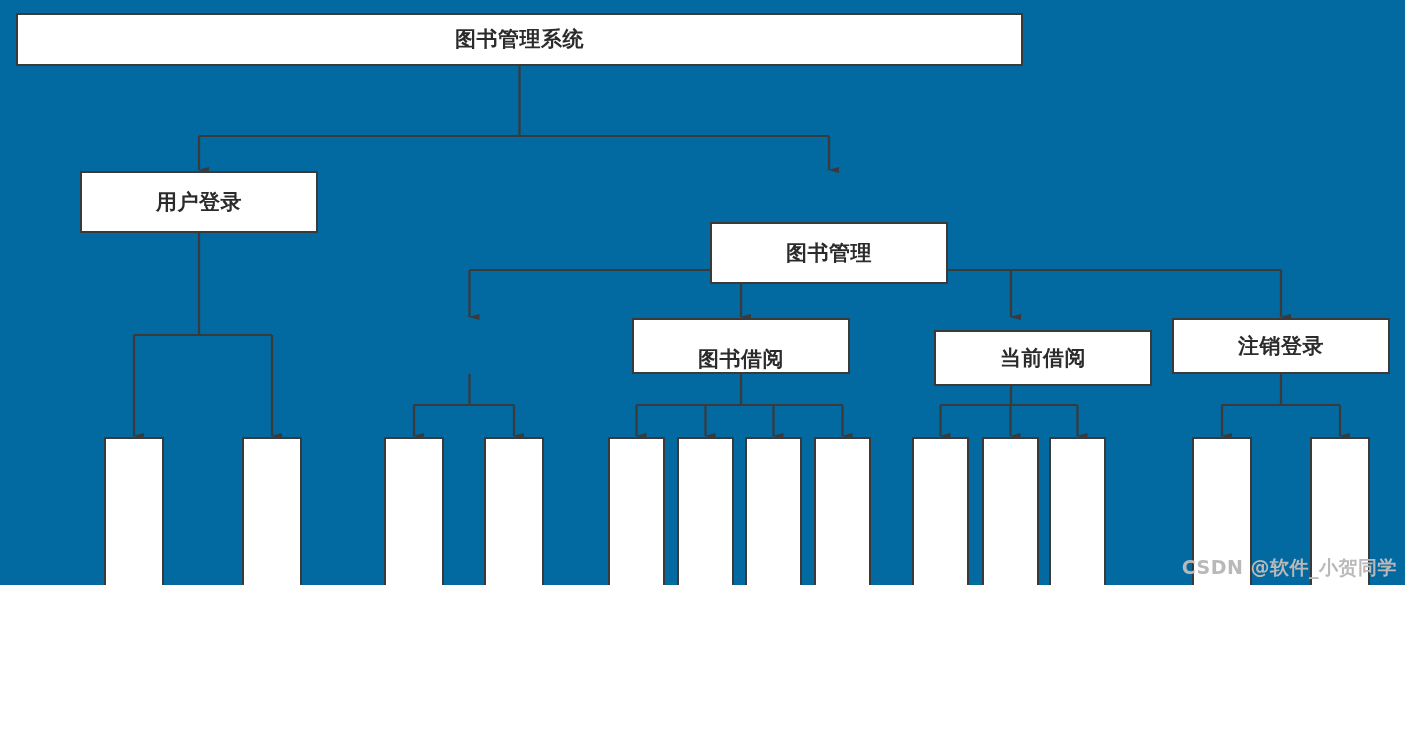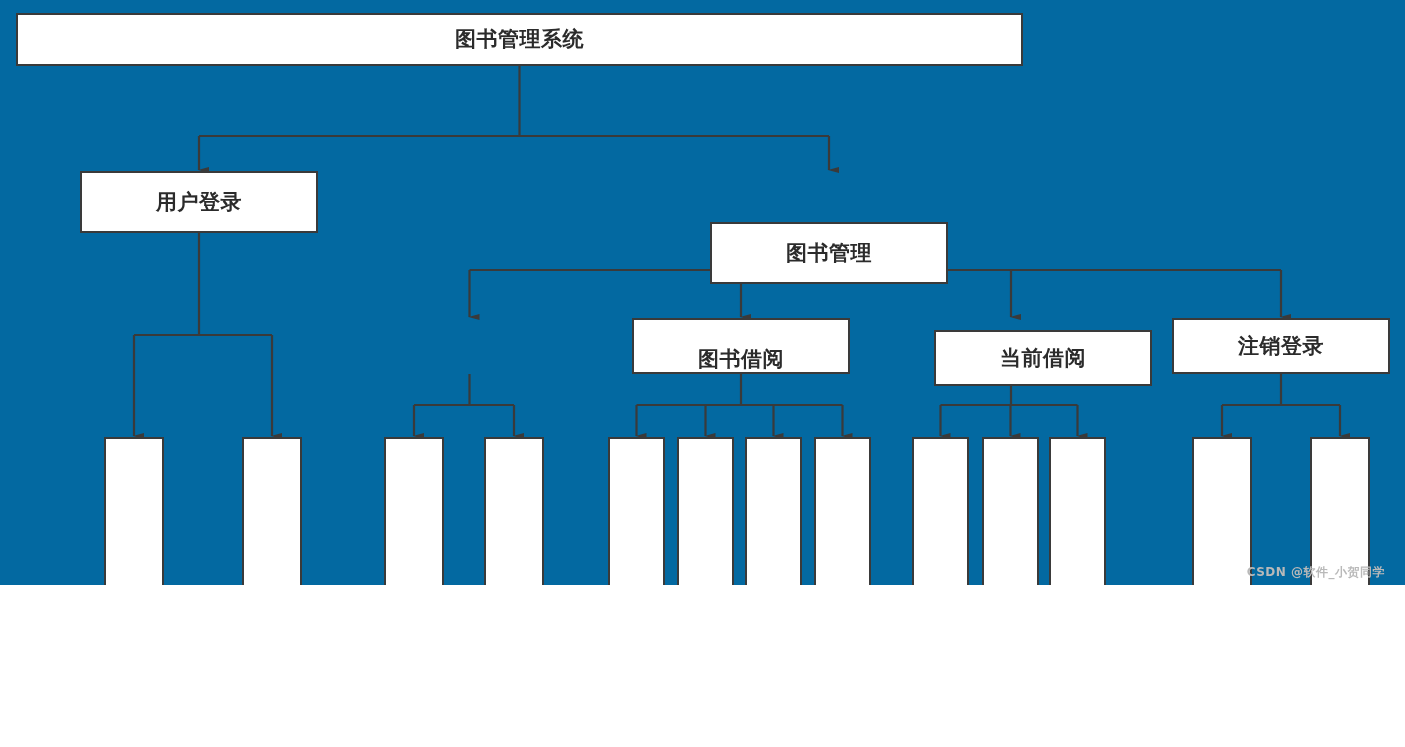--- a/index.html
+++ b/index.html
@@ -52,23 +52,23 @@
   }
   .node.v.tall {
     align-items: flex-start;
     padding-top: 4px;
   }
   .label {
     display: block;
   }
   .watermark {
     position: absolute;
-    right: 20px;
+    right: 8px;
     bottom: 4px;
-    font-size: 12px;
+    font-size: 19px;
     color: #b9b9b9;
     font-family: "DejaVu Sans", "Liberation Sans", sans-serif;
     white-space: nowrap;
     letter-spacing: 0.5px;
   }
 </style>
 </head>
 <body>
 
 <div id="canvas">

